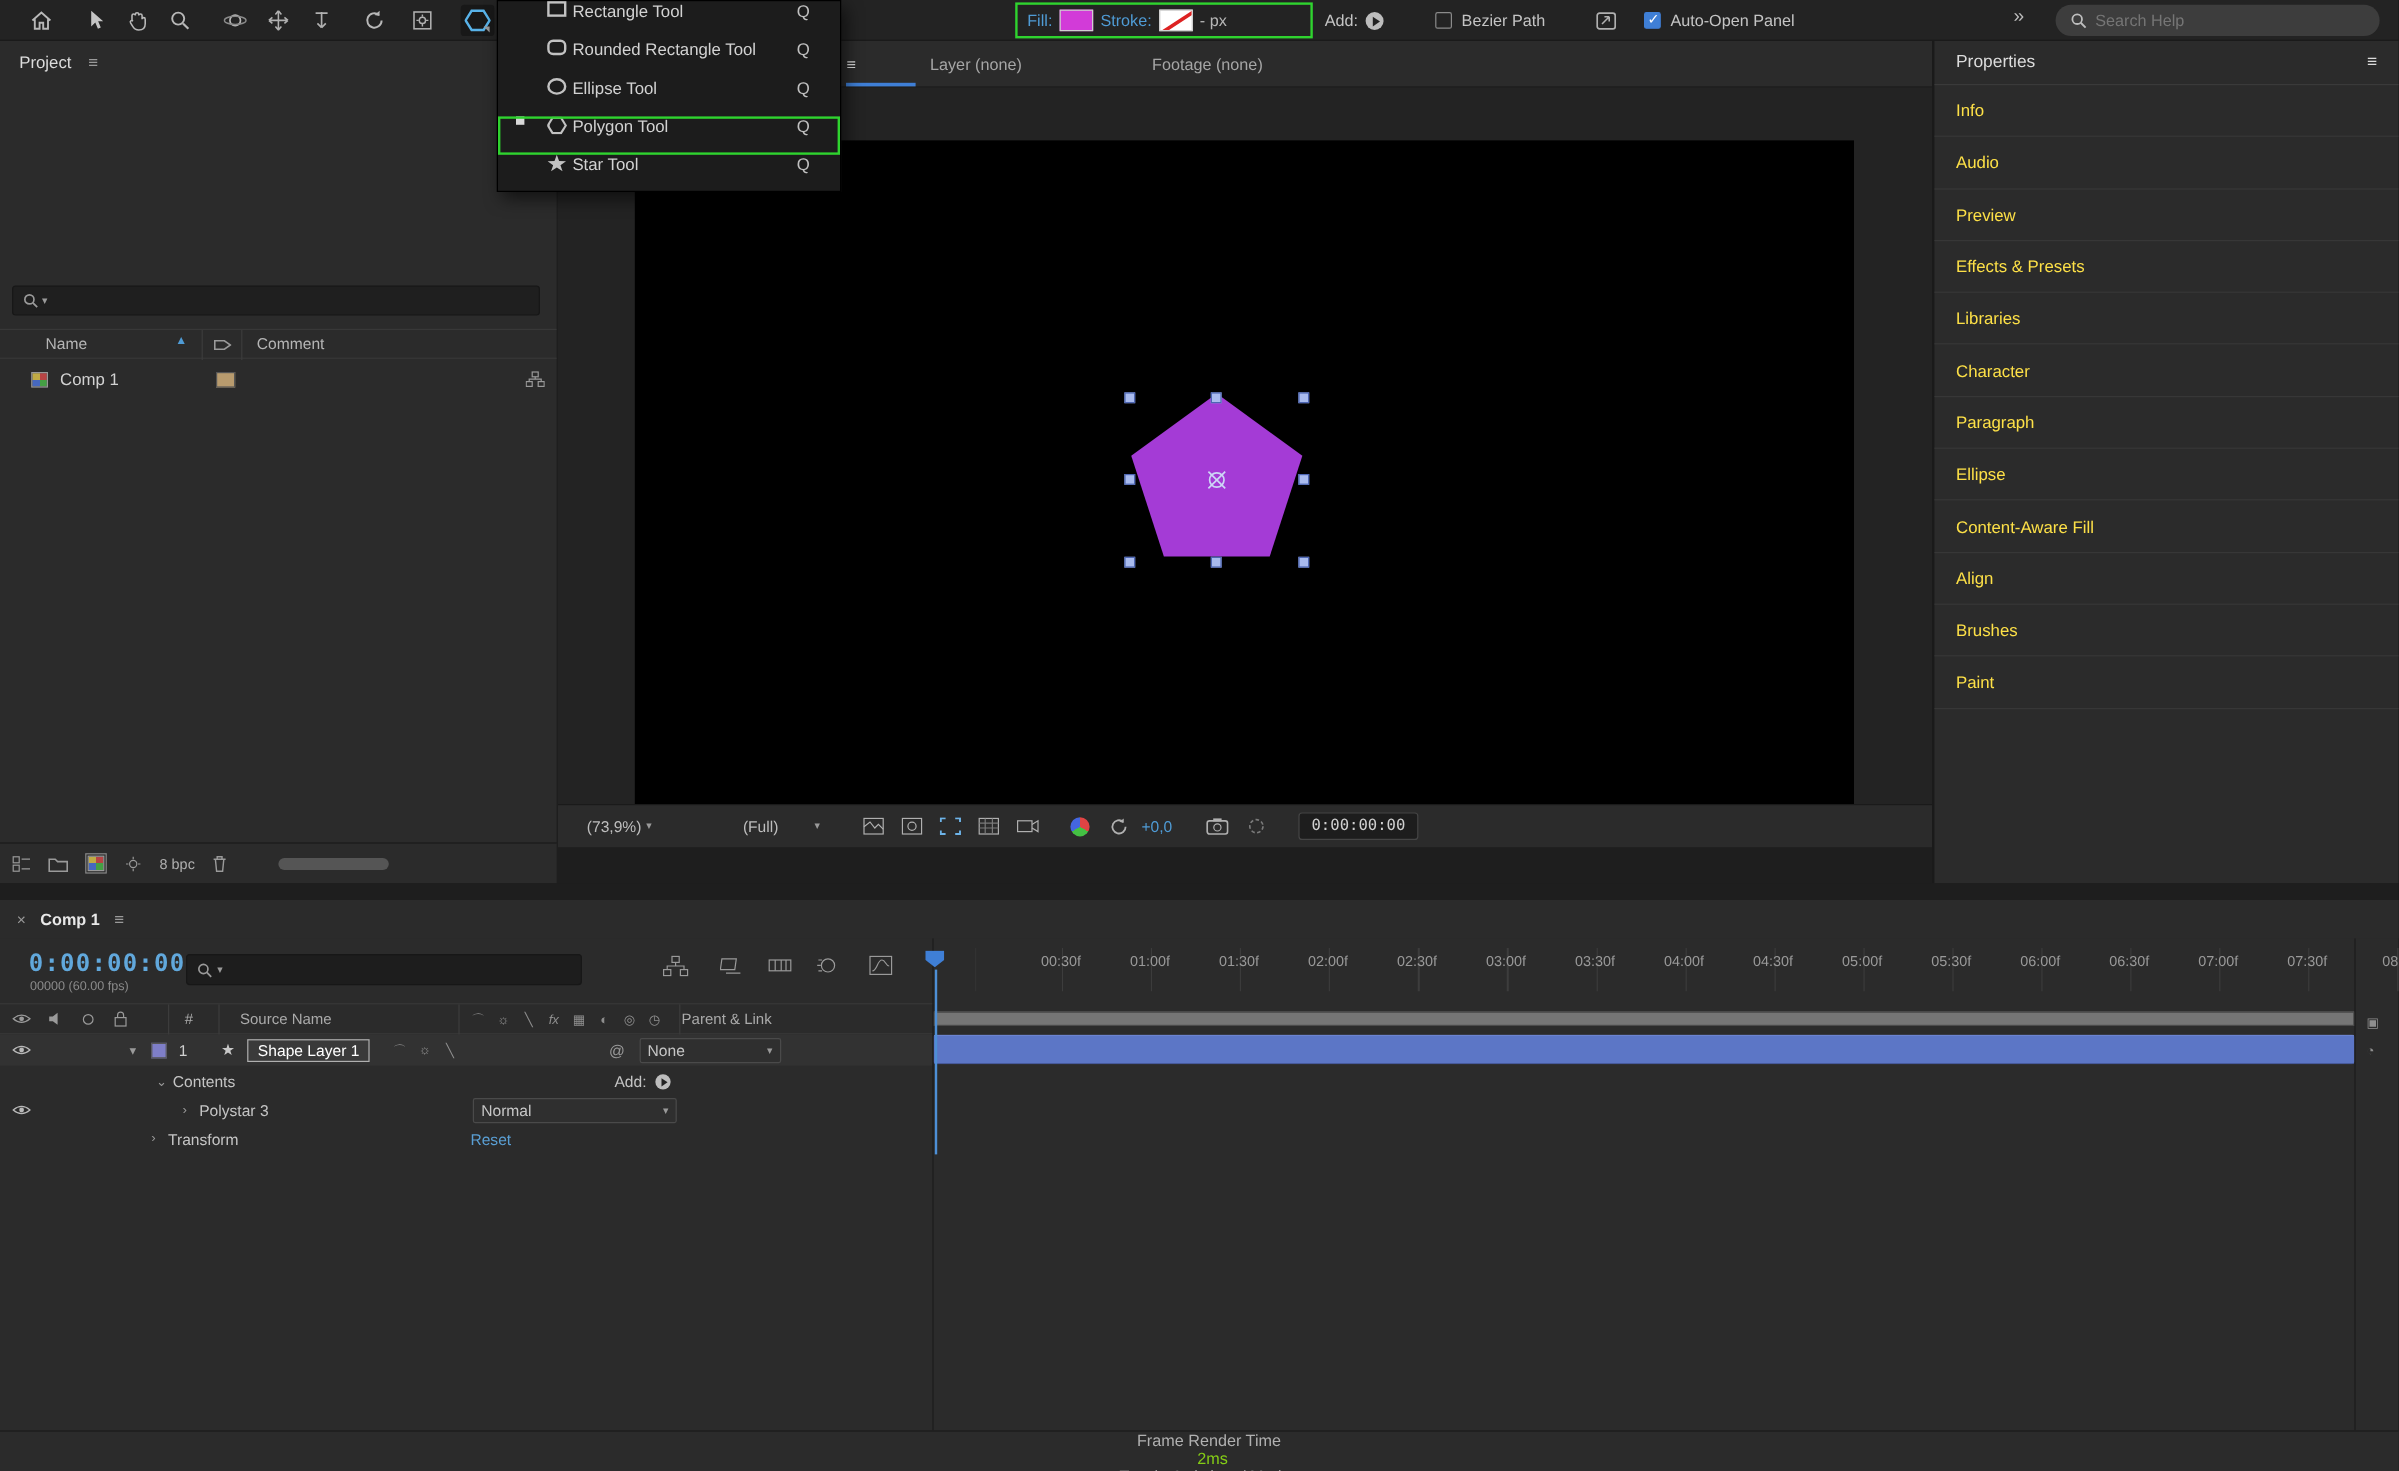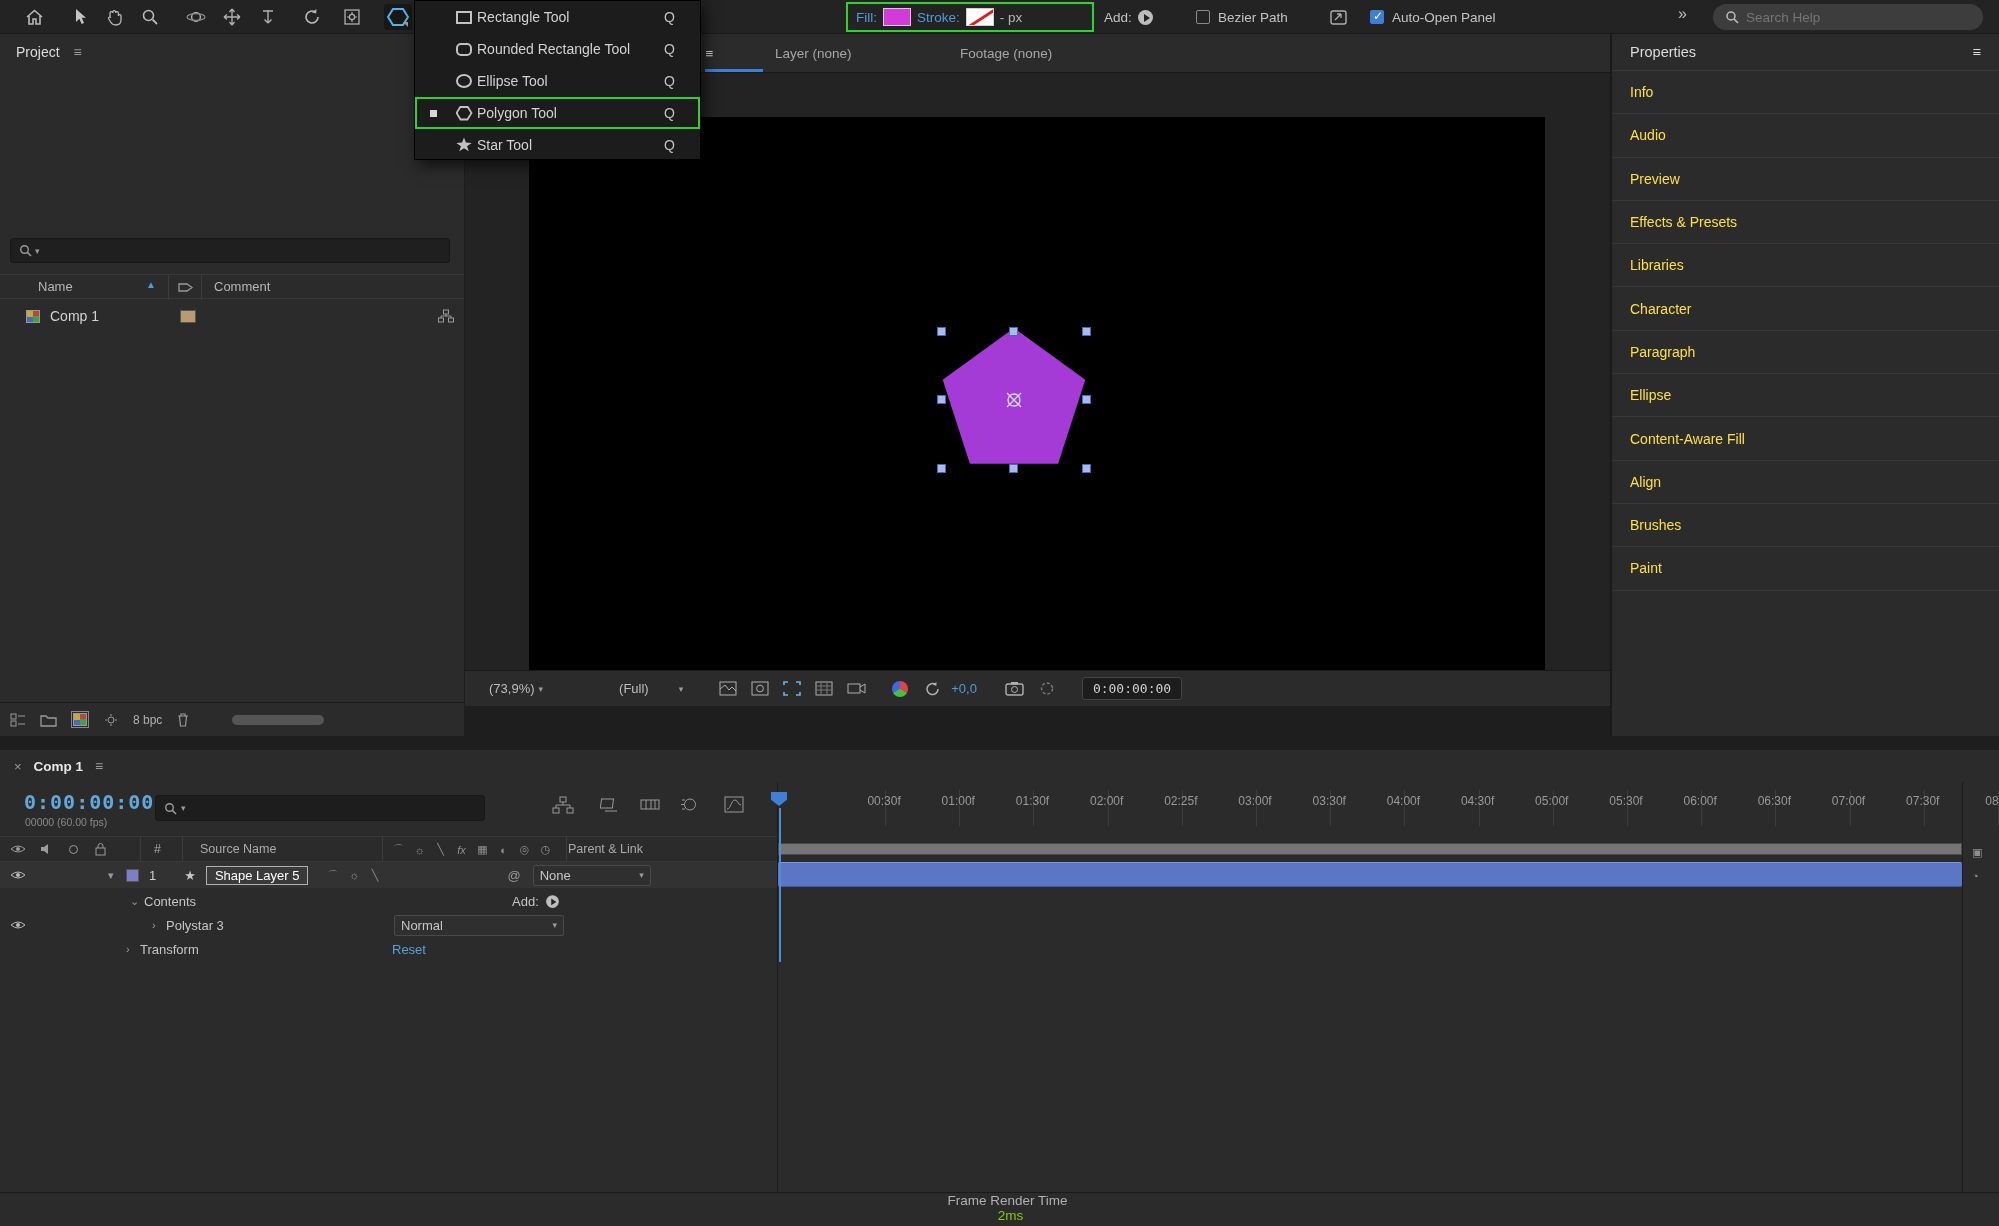--- a/index.html
+++ b/index.html
@@ -27,21 +27,21 @@
   .cb{width:14px;height:14px;border:1px solid #8a8a8a;background:transparent;display:inline-block;border-radius:2px;}
   .cb-checked{background:var(--accent);border-color:var(--accent);position:relative;}
   .cb-checked::after{content:"✓";position:absolute;left:2px;top:-2px;color:#fff;font-size:12px;}
   #help-search{left:1713px;top:4px;width:270px;height:26px;background:#3d3d3d;border-radius:13px;display:flex;align-items:center;gap:7px;padding:0 12px;}
   #help-search input{flex:1;background:transparent;border:0;color:#c4c4c4;font-size:13.5px;font-family:inherit;}
   .addcirc{width:15px;height:15px;border-radius:50%;background:#bdbdbd;position:relative;display:inline-block;}
   .addcirc::after{content:"";position:absolute;left:6px;top:4px;border-left:6px solid #232323;border-top:4px solid transparent;border-bottom:4px solid transparent;}
 
   
   #shape-menu{left:414px;top:0;width:287px;height:160px;background:#1c1c1c;border:1px solid #000;box-shadow:4px 6px 14px rgba(0,0,0,.6);z-index:50;}
-  .menu-row{position:relative;height:32px;display:flex;align-items:center;cursor:pointer;}
+  .menu-row{position:relative;height:32px;display:flex;align-items:flex-start;cursor:pointer;}
   .menu-gutter{width:36px;display:flex;justify-content:center;flex:none;}
   .menu-bullet{width:7px;height:7px;background:#d8d8d8;}
   .menu-iconwrap{width:26px;flex:none;display:flex;justify-content:center;}
   .menu-label{flex:1;color:#d2d2d2;font-size:14px;}
   .menu-short{width:36px;color:#c0c0c0;font-size:14px;}
   .menu-green{position:absolute;left:0;top:0;right:0;bottom:0;border:2px solid var(--green);pointer-events:none;}
   .mi{width:16px;height:13px;border:2px solid #c2c2c2;position:relative;}
   .rounded-rectangle-icon{border-radius:5px;}
   .ellipse-icon{border-radius:50%;height:14px;}
   .polygon-icon{border:0;background:#c2c2c2;width:17px;height:15px;clip-path:polygon(27% 0,73% 0,100% 50%,73% 100%,27% 100%,0 50%);}
@@ -468,21 +468,21 @@
         <path d="M3 13 C7 13 7 4 11 4 C14 4 14 9 17 9" stroke="#9a9a9a" fill="none"></path>
       </svg>
 
     <div id="ruler">
       <div id="ruler-labels">
 
       <span>00:30f</span>
           <span>01:00f</span>
           <span>01:30f</span>
           <span>02:00f</span>
-          <span>02:25f</span>
+          <span>02:30f</span>
           <span>03:00f</span>
           <span>03:30f</span>
           <span>04:00f</span>
           <span>04:30f</span>
           <span>05:00f</span>
           <span>05:30f</span>
           <span>06:00f</span>
           <span>06:30f</span>
           <span>07:00f</span>
           <span>07:30f</span>
@@ -527,21 +527,21 @@
 
     <div id="layer-row">
       <svg style="margin-left:10px;" width="16" height="12">
           <path d="M1 6 Q8 0 15 6 Q8 12 1 6 Z" stroke="#b8b8b8" fill="none"></path>
           <circle cx="8" cy="6" r="2" fill="#b8b8b8"></circle>
         </svg>
       <span class="chev" style="margin-left:82px;">▾</span>
       <span style="width:13px;height:13px;background:#7e7ec8;border:1px solid #555;margin-left:4px;"></span>
       <span style="margin-left:10px;color:#cfcfcf;">1</span>
       <span style="margin-left:28px;color:#c8c8c8;">★</span>
-      <span class="name-box" style="margin-left:10px;">Shape Layer 5</span>
+      <span class="name-box" style="margin-left:10px;">Shape Layer 1</span>
       <span class="switch-glyph" style="margin-left:14px;">⌒</span>
       <span class="switch-glyph">☼</span>
       <span class="switch-glyph">╲</span>
       <span style="margin-left:122px;color:#9a9a9a;">@</span>
       <span class="mini-dd" style="width:118px;margin-left:12px;">
         <span>None</span>
           <span class="caret">▾</span>
       </span>
     </div>
     <div id="layer-bar"></div>

